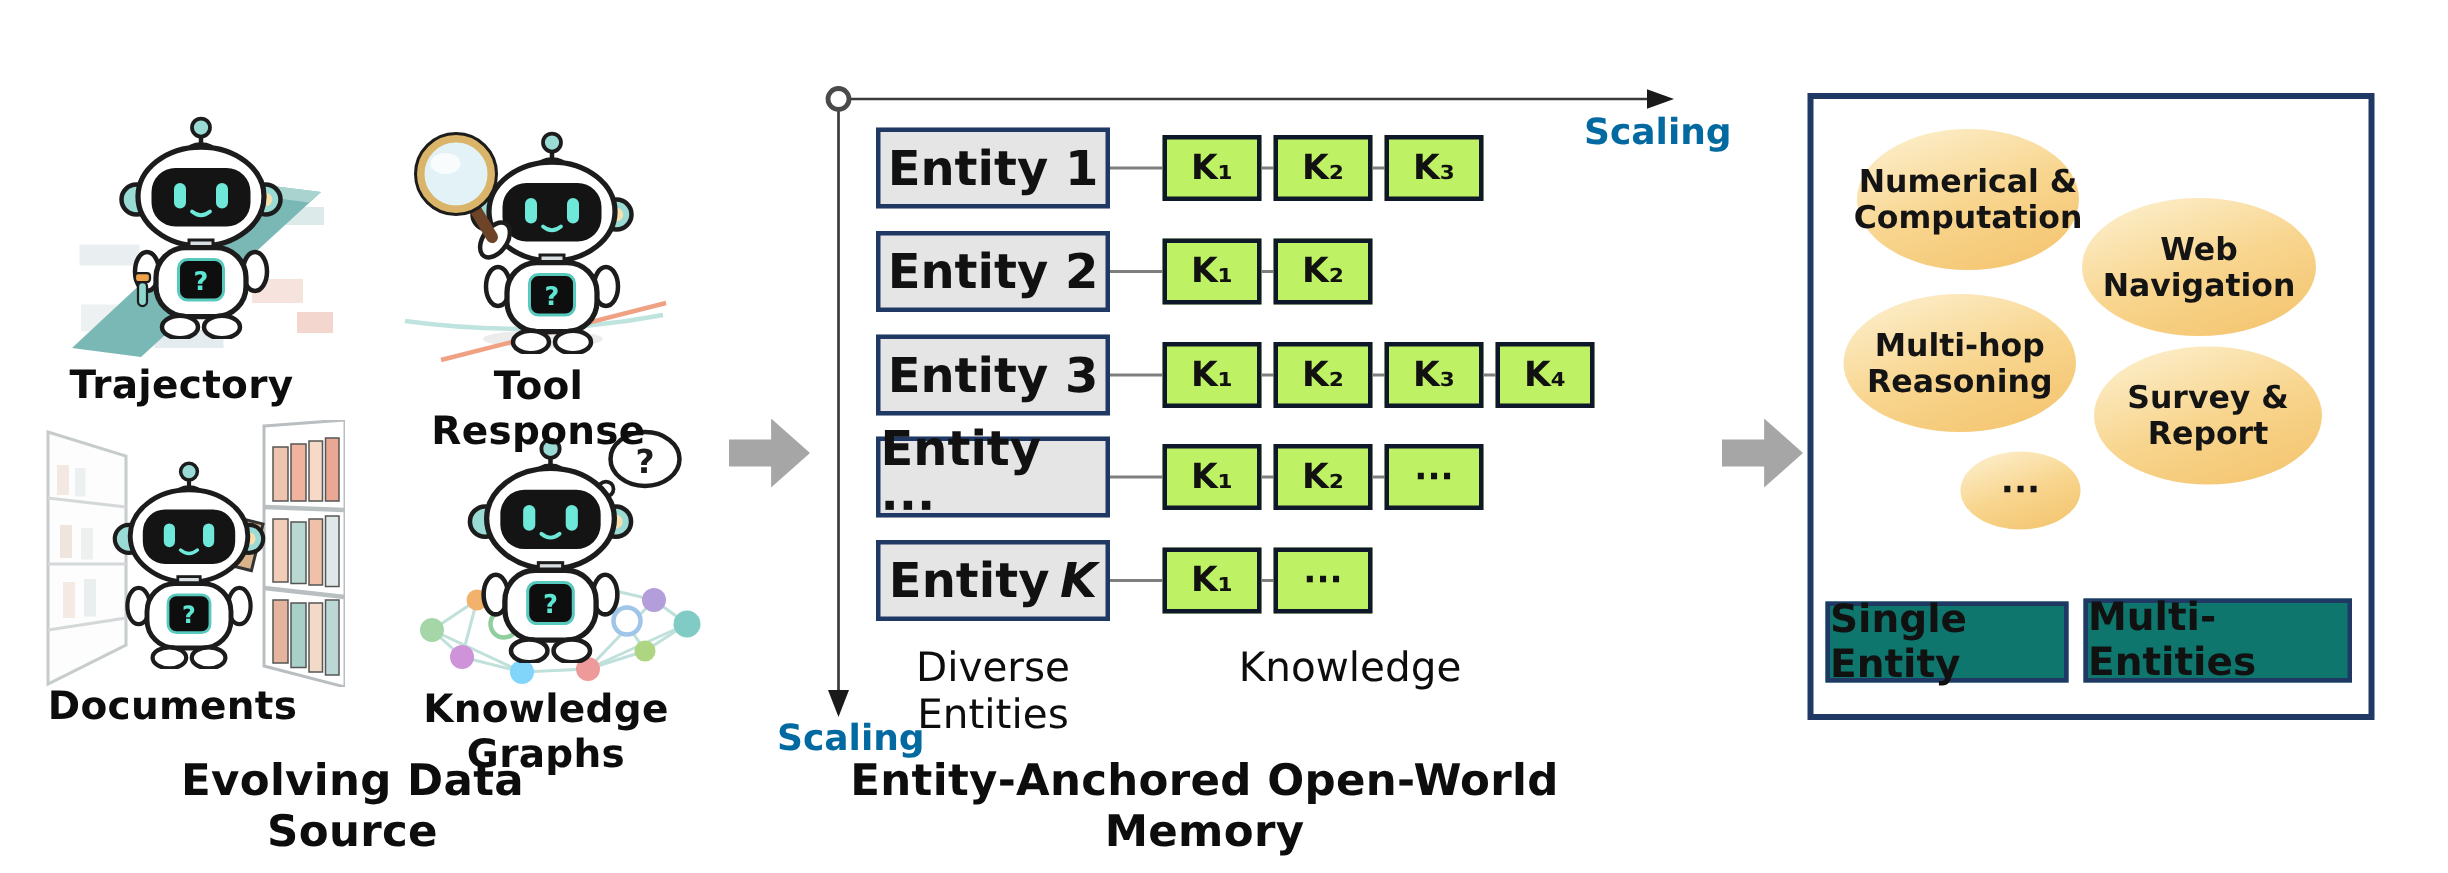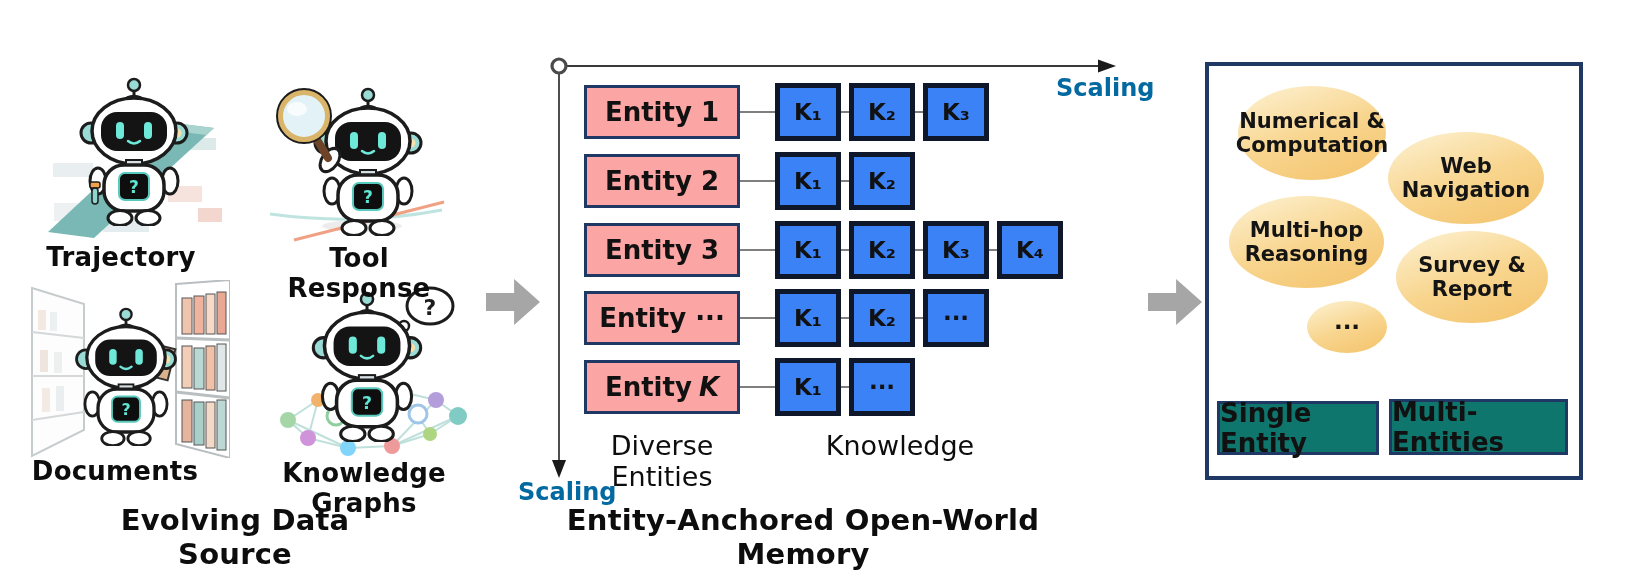--- a/index.html
+++ b/index.html
@@ -9,23 +9,23 @@
   }
   .abs{position:absolute;}
   svg{display:block;}
   
   .cap{font-size:26px;font-weight:700;text-align:center;letter-spacing:.2px;color:#0d0d0d;}
   .sec-title{font-size:29px;font-weight:700;text-align:center;letter-spacing:.2px;color:#0d0d0d;}
   .col-label{font-size:27px;font-weight:400;text-align:center;color:#0d0d0d;}
   .scaling{font-size:24px;font-weight:600;color:#0369a1;}
   
   .ent-row{position:absolute;display:flex;align-items:center;height:54px;}
-  .ebox{flex:none;width:156px;height:54px;box-sizing:border-box;border:3px solid #1f3864;background:#fca5a5;
-        display:flex;align-items:center;justify-content:center;gap:7px;font-size:26px;font-weight:600;}
-  .kbox{flex:none;width:66px;height:58px;box-sizing:border-box;border:5px solid #0f172a;background:#3b82f6;
+  .ebox{flex:none;width:156px;height:54px;box-sizing:border-box;border:3px solid #1f3864;background:#e5e5e5;
+        display:flex;align-items:center;justify-content:center;gap:7px;font-size:32px;font-weight:600;}
+  .kbox{flex:none;width:66px;height:44px;box-sizing:border-box;border:3px solid #0f172a;background:#bef264;
         display:flex;align-items:center;justify-content:center;font-size:23px;font-weight:600;}
   .conn{flex:none;height:2px;background:#7f7f7f;}
   .c35{width:35px;} .c8{width:8px;}
   .it{font-style:italic;}
   
   .block-arrow{width:54px;height:50px;background:#a6a6a6;
     clip-path:polygon(0 32%,52% 32%,52% 4%,100% 50%,52% 96%,52% 68%,0 68%);}
   
   .panel{box-sizing:border-box;border:4px solid #1f3864;background:#fff;}
   .bubble{box-sizing:border-box;border-radius:50%;

